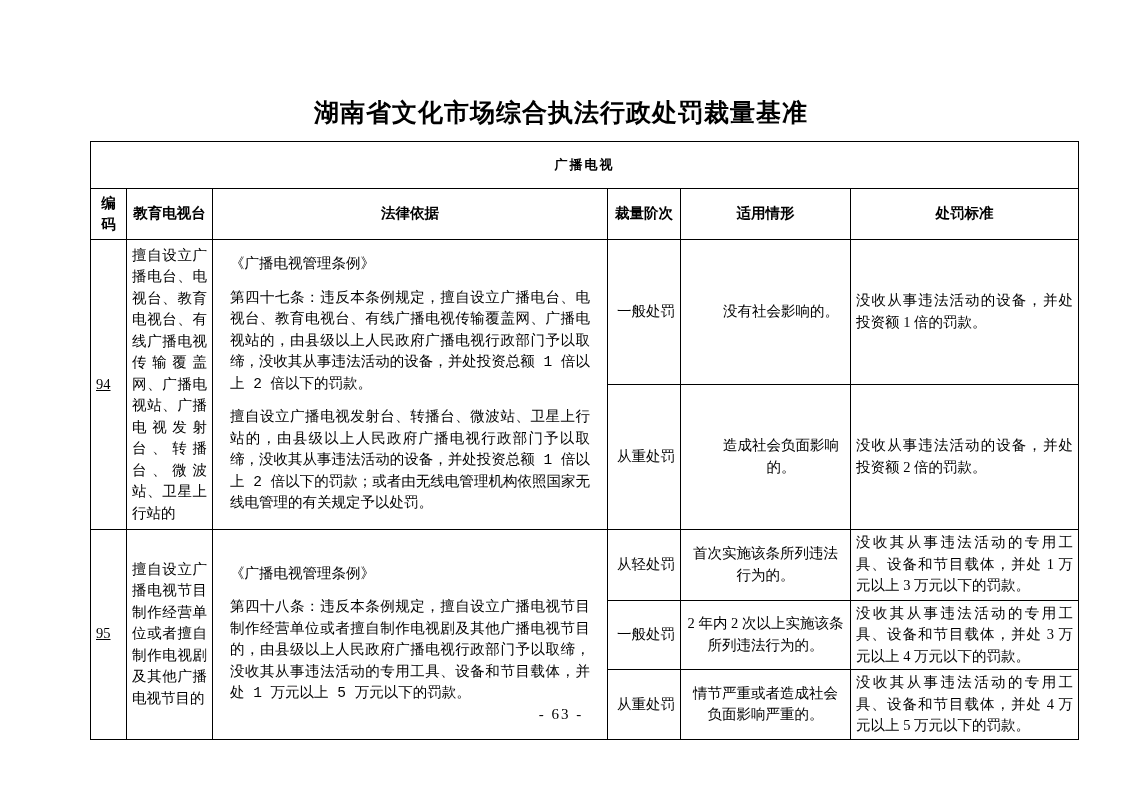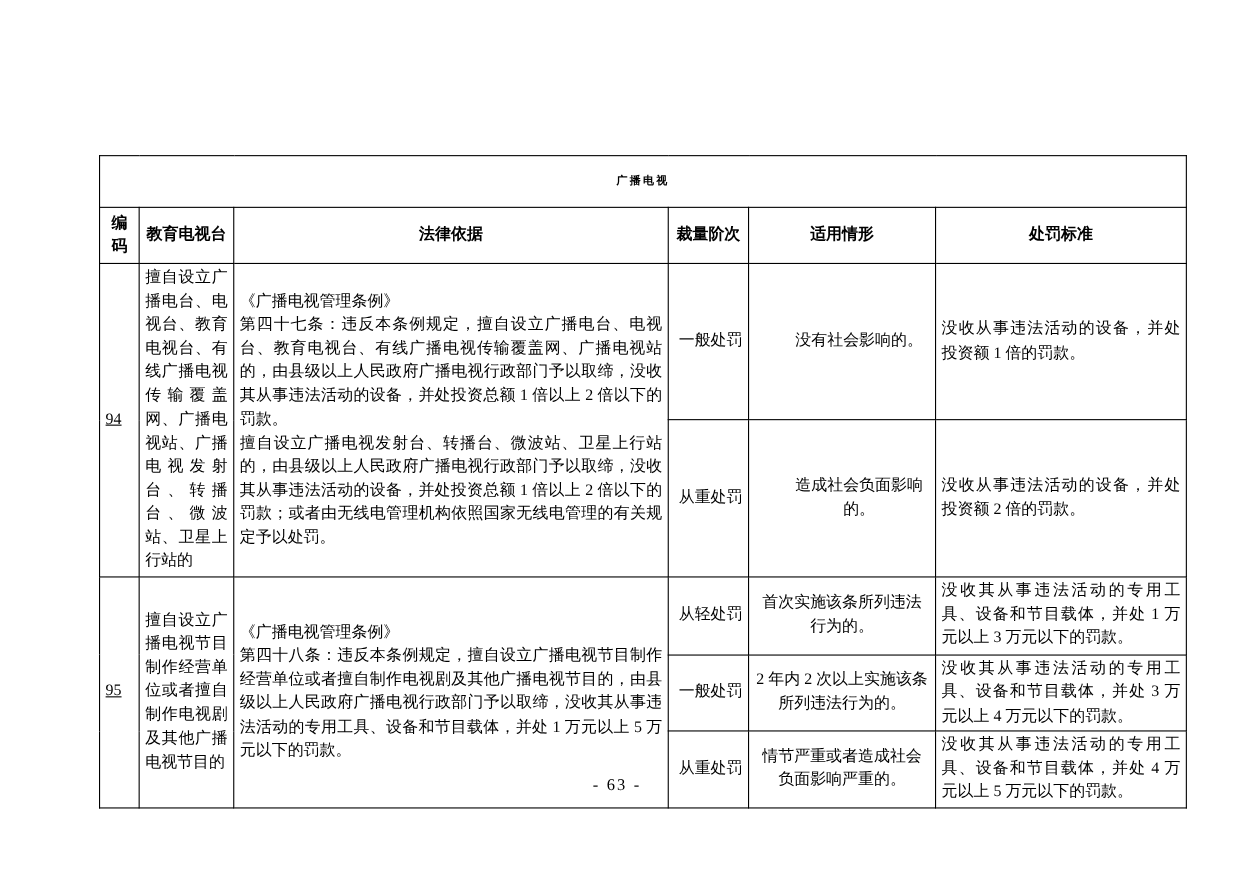--- a/index.html
+++ b/index.html
@@ -33,40 +33,40 @@
     line-height:21.5px;
     vertical-align:middle;
     padding:2px 5px;
     font-weight:normal;
     word-break:break-all;
   }
   tr.section-row td{
     height:42px;
     text-align:center;
     font-weight:bold;
-    font-size:10px;
+    font-size:13px;
     letter-spacing:2px;
   }
   tr.header-row th{
     height:46px;
     text-align:center;
     font-weight:bold;
   }
   td.code{text-align:left;text-decoration:underline;}
   td.violation{
     text-align:justify;
     text-justify:inter-ideograph;
     padding:4px 6px;
   }
   td.legal{
     text-align:justify;
     text-justify:inter-ideograph;
     padding:4px 6px;
   }
-  td.legal p{margin:0;}
+  td.legal p{margin:12px;font-family:Liberation Mono, monospace;}
   td.level{text-align:right;padding:2px 3px;}
   td.situation{text-align:center;padding:2px 6px;}
   td.situation.center{text-align:center;padding-left:36px;}
   td.standard{
     text-align:justify;
     text-justify:inter-ideograph;
     padding:2px 5px;
   }
   tr.r94{height:115px;}
   tr.r95a{height:71px;}
@@ -78,20 +78,21 @@
     text-align:center;
     font-size:15px;
     letter-spacing:2px;
   }
 </style>
 </head>
 <body>
 
 <div class="page">
 
+  <h1 class="title">湖南省文化市场综合执法行政处罚裁量基准</h1>
 
   <table class="penalty">
     <colgroup>
       <col style="width:36px">
       <col style="width:86px">
       <col style="width:395px">
       <col style="width:73px">
       <col style="width:170px">
       <col style="width:228px">
     </colgroup>

